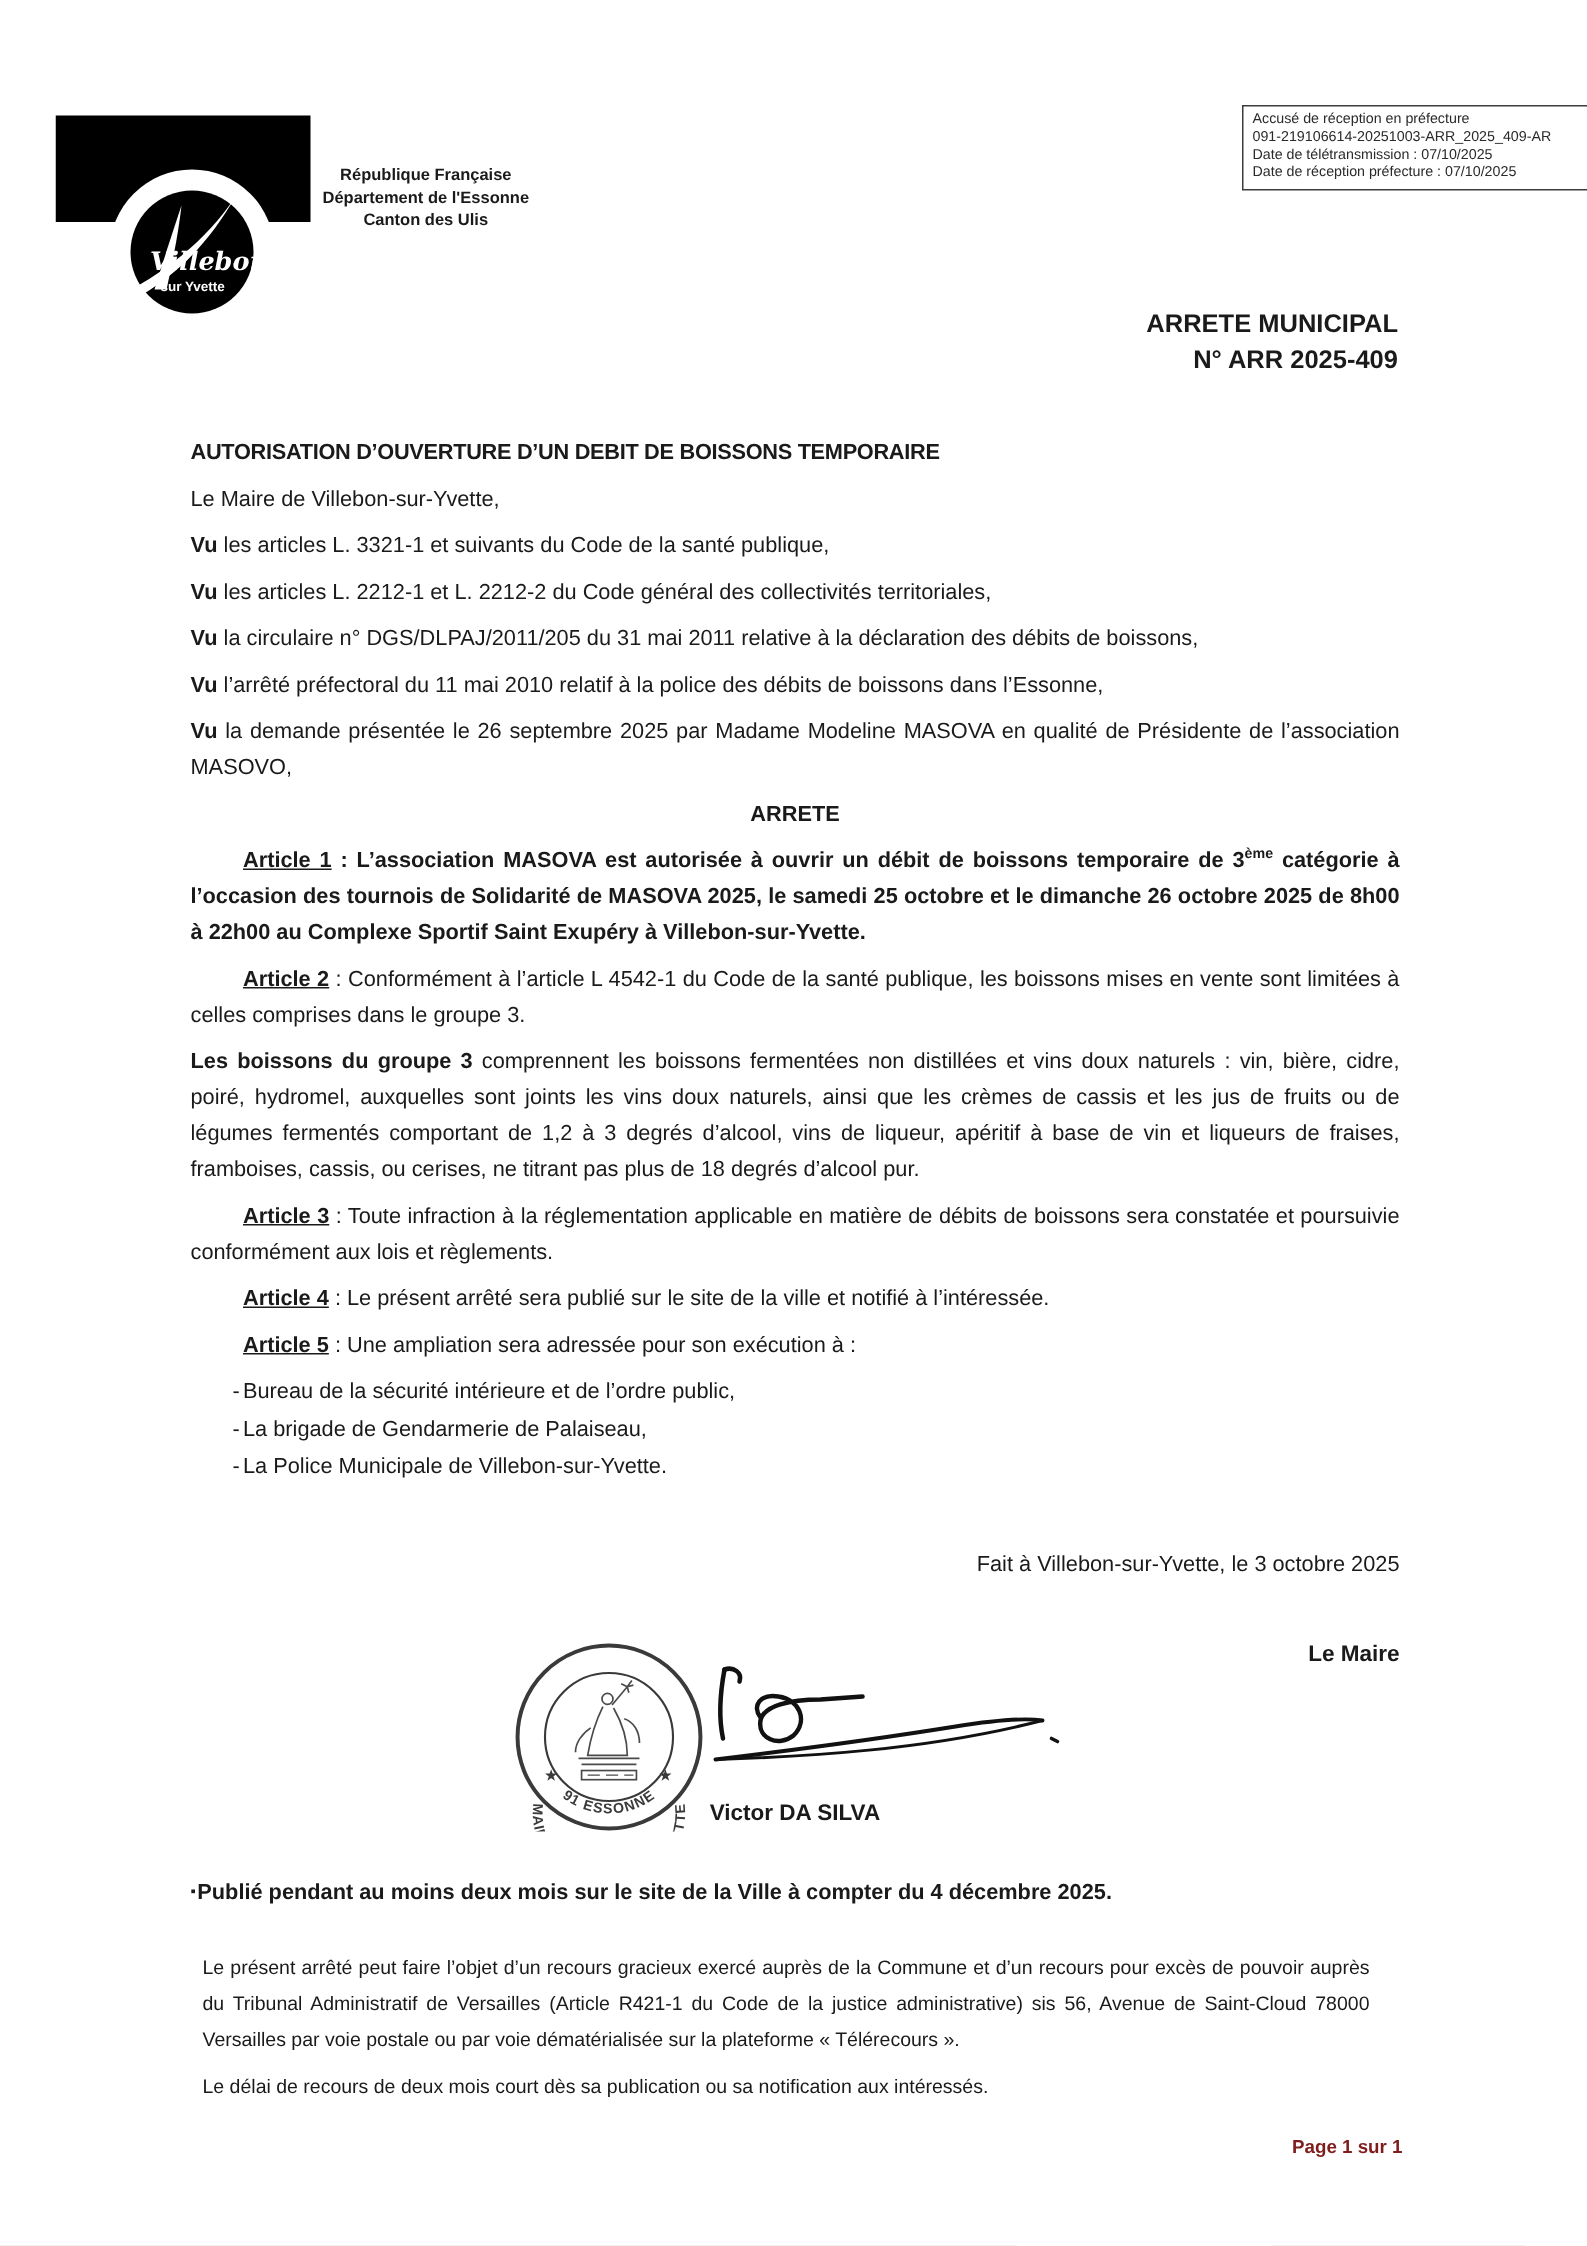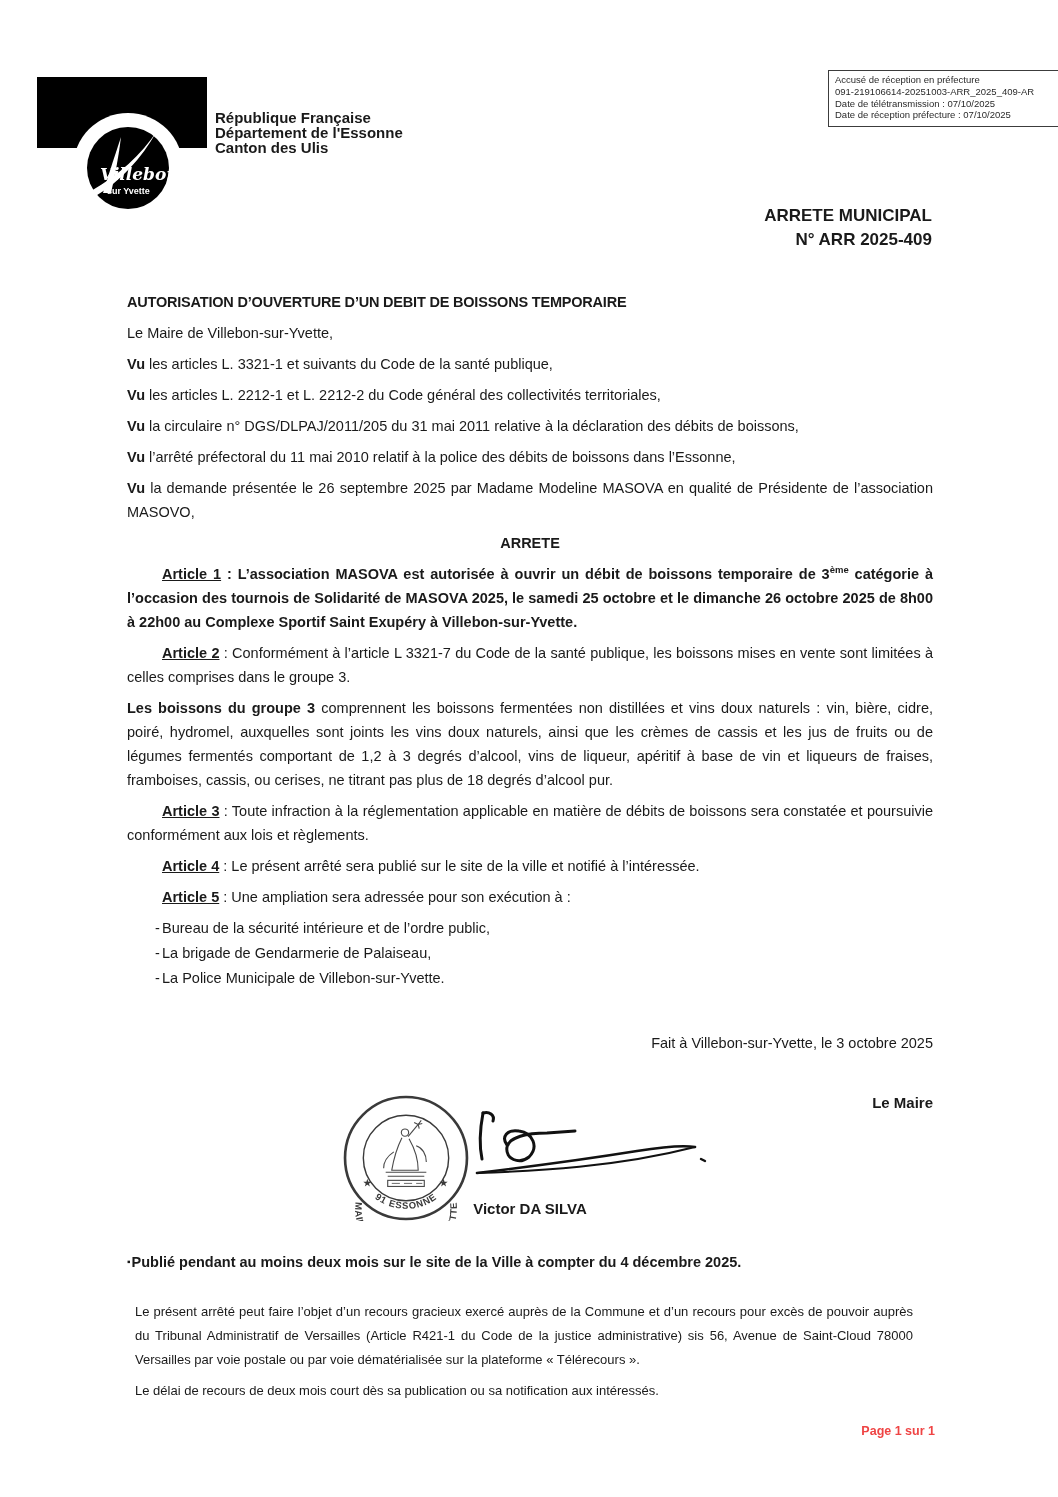--- a/index.html
+++ b/index.html
@@ -4,21 +4,21 @@
 <style>
   * { margin:0; padding:0; box-sizing:border-box; }
   html,body { background:#e8e8e8; }
   .page {
     position:relative; width:1058px; height:1497px; margin:0 auto;
     background:#ffffff; overflow:hidden; color:#1a1a1a;
     font-family:"Liberation Sans", sans-serif;
   }
   
   .logo-svg { position:absolute; left:37px; top:75px; }
-  .admin-lines { position:absolute; left:215px; top:110px; font-size:15px; font-weight:bold; line-height:15px; }
+  .admin-lines { position:absolute; left:215px; top:110px; font-size:11px; font-weight:bold; line-height:15px;text-align:center; }
   .reception-box {
     position:absolute; left:828px; top:70px; width:257px; height:57px;
     border:1px solid #3c3c3c; padding:3px 0 3px 6px; overflow:hidden;
     font-size:9.5px; line-height:11.8px; color:#2a2a2a; white-space:nowrap;
   }
   .title-block {
     position:absolute; right:126px; top:204px; text-align:right;
     font-size:17px; font-weight:bold; line-height:24px;
   }
   
@@ -42,21 +42,21 @@
   .sig-name { position:absolute; left:0; width:806px; top:112px; text-align:center; font-weight:bold; font-size:15px; }
   .seal-svg { position:absolute; left:216px; top:10px; }
   .sig-scribble { position:absolute; left:340px; top:22px; }
   
   .publication-line { font-size:14.5px; line-height:24px; font-weight:bold; }
   .pub-bullet { font-size:10px; vertical-align:2px; margin-right:1px; }
   .legal-footer { margin:26px 0 0 8px; width:778px; font-size:13px; line-height:24px; }
   .legal-footer p { margin:0 0 7px 0; text-align:justify; }
   .page-number {
     position:absolute; right:123px; top:1424px;
-    color:#ef4444; font-size:12.5px; font-weight:bold;
+    color:#7f1d1d; font-size:12.5px; font-weight:bold;
   }
   .seal-text { fill:#3a3a3a; font-family:"Liberation Sans", sans-serif; font-weight:bold; }
 </style>
 </head>
 <body>
 
 <div class="page">
 
   <svg class="logo-svg" width="212" height="150" viewBox="0 0 212 150">
     <rect x="0" y="2" width="170" height="71" fill="#000"></rect>
@@ -95,21 +95,21 @@
     <p><span class="b">Vu</span><span> les articles L. 3321-1 et suivants du Code de la santé publique,</span></p>
     <p><span class="b">Vu</span><span> les articles L. 2212-1 et L. 2212-2 du Code général des collectivités territoriales,</span></p>
     <p><span class="b">Vu</span><span> la circulaire n° DGS/DLPAJ/2011/205 du 31 mai 2011 relative à la déclaration des débits de boissons,</span></p>
     <p><span class="b">Vu</span><span> l’arrêté préfectoral du 11 mai 2010 relatif à la police des débits de boissons dans l’Essonne,</span></p>
     <p><span class="b">Vu</span><span> la demande présentée le 26 septembre 2025 par Madame Modeline MASOVA en qualité de Présidente de l’association MASOVO,</span></p>
 
     <p class="center-heading">ARRETE</p>
 
     <p class="article-1"><span class="art-label">Article 1</span><span> : </span><span>L’association MASOVA est autorisée à ouvrir un débit de boissons temporaire de 3</span><sup class="sup">ème</sup><span> catégorie à l’occasion des tournois de Solidarité de MASOVA 2025, le samedi 25 octobre et le dimanche 26 octobre 2025 de 8h00 à 22h00 au Complexe Sportif Saint Exupéry à Villebon-sur-Yvette.</span></p>
 
-    <p><span class="art-label">Article 2</span><span> : </span><span>Conformément à l’article L 3321-7 du Code de la santé publique, les boissons mises en vente sont limitées à celles comprises dans le groupe 3.</span></p>
+    <p><span class="art-label">Article 2</span><span> : </span><span>Conformément à l’article L 4542-1 du Code de la santé publique, les boissons mises en vente sont limitées à celles comprises dans le groupe 3.</span></p>
 
     <p><span class="b">Les boissons du groupe 3</span><span> comprennent les boissons fermentées non distillées et vins doux naturels : vin, bière, cidre, poiré, hydromel, auxquelles sont joints les vins doux naturels, ainsi que les crèmes de cassis et les jus de fruits ou de légumes fermentés comportant de 1,2 à 3 degrés d’alcool, vins de liqueur, apéritif à base de vin et liqueurs de fraises, framboises, cassis, ou cerises, ne titrant pas plus de 18 degrés d’alcool pur.</span></p>
 
     <p><span class="art-label">Article 3</span><span> : </span><span>Toute infraction à la réglementation applicable en matière de débits de boissons sera constatée et poursuivie conformément aux lois et règlements.</span></p>
 
     <p><span class="art-label">Article 4</span><span> : </span><span>Le présent arrêté sera publié sur le site de la ville et notifié à l’intéressée.</span></p>
 
     <p><span class="art-label">Article 5</span><span> : </span><span>Une ampliation sera adressée pour son exécution à :</span></p>
 
     <div class="recipient-row">

